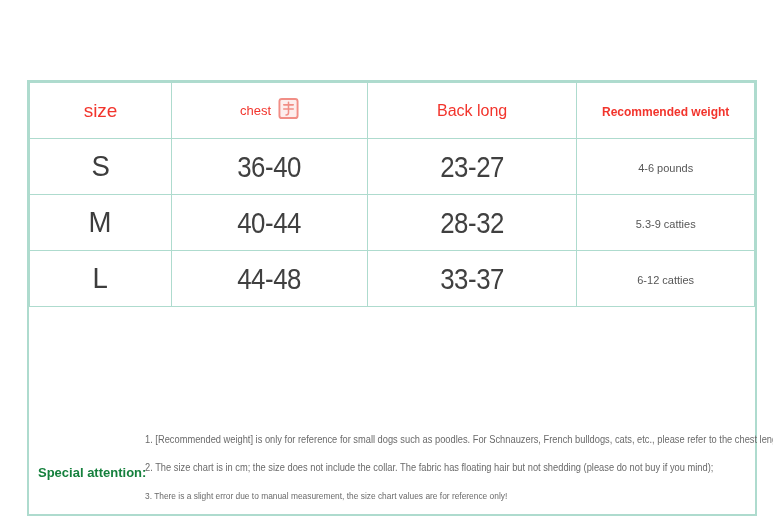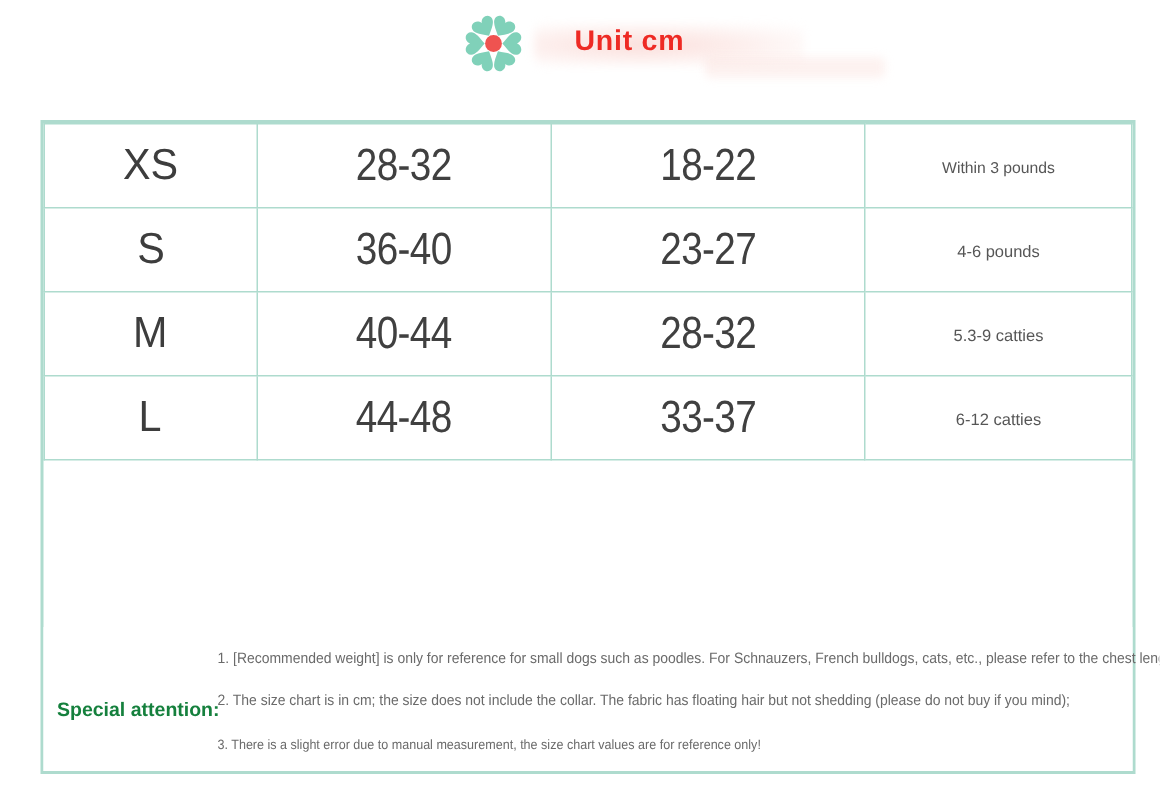--- a/index.html
+++ b/index.html
@@ -50,56 +50,54 @@
   .note{color:#6a6a6a;white-space:nowrap;transform:scaleX(.93);transform-origin:left center;}
   .note.n1{font-size:10px;margin-top:6px;}
   .note.n2{font-size:10px;margin-top:17px;}
   .note.n3{font-size:9px;margin-top:18px;}
 </style>
 </head>
 <body>
 
 <div class="page">
 
-  <div class="top">
-    <span class="wm"></span>
-    <span class="wm2"></span>
-    <span class="flower">
-      <svg width="46" height="48" viewBox="-23 -24 46 48" aria-hidden="true">
-        <g fill="#80d1b9">
-          <path transform="rotate(30) translate(0,-13.5)" d="M0,-2.2 C-1.8,-6.5 -7.5,-5.6 -7.5,-1.4 C-7.5,1.8 -3.6,4.4 0,7.6 C3.6,4.4 7.5,1.8 7.5,-1.4 C7.5,-5.6 1.8,-6.5 0,-2.2 Z"></path>
-          <path transform="rotate(90) translate(0,-13.5)" d="M0,-2.2 C-1.8,-6.5 -7.5,-5.6 -7.5,-1.4 C-7.5,1.8 -3.6,4.4 0,7.6 C3.6,4.4 7.5,1.8 7.5,-1.4 C7.5,-5.6 1.8,-6.5 0,-2.2 Z"></path>
-          <path transform="rotate(150) translate(0,-13.5)" d="M0,-2.2 C-1.8,-6.5 -7.5,-5.6 -7.5,-1.4 C-7.5,1.8 -3.6,4.4 0,7.6 C3.6,4.4 7.5,1.8 7.5,-1.4 C7.5,-5.6 1.8,-6.5 0,-2.2 Z"></path>
-          <path transform="rotate(210) translate(0,-13.5)" d="M0,-2.2 C-1.8,-6.5 -7.5,-5.6 -7.5,-1.4 C-7.5,1.8 -3.6,4.4 0,7.6 C3.6,4.4 7.5,1.8 7.5,-1.4 C7.5,-5.6 1.8,-6.5 0,-2.2 Z"></path>
-          <path transform="rotate(270) translate(0,-13.5)" d="M0,-2.2 C-1.8,-6.5 -7.5,-5.6 -7.5,-1.4 C-7.5,1.8 -3.6,4.4 0,7.6 C3.6,4.4 7.5,1.8 7.5,-1.4 C7.5,-5.6 1.8,-6.5 0,-2.2 Z"></path>
-          <path transform="rotate(330) translate(0,-13.5)" d="M0,-2.2 C-1.8,-6.5 -7.5,-5.6 -7.5,-1.4 C-7.5,1.8 -3.6,4.4 0,7.6 C3.6,4.4 7.5,1.8 7.5,-1.4 C7.5,-5.6 1.8,-6.5 0,-2.2 Z"></path>
-        </g>
-        <circle r="5.6" fill="#ef5350"></circle>
-      </svg>
-    </span>
-    <span class="unit">Unit cm</span>
-  </div>
 
   <div class="board">
 
     <table class="size-table">
       <colgroup>
         <col class="c-size">
           <col class="c-chest">
           <col class="c-back">
           <col class="c-weight">
       </colgroup>
       <tbody>
+          <tr>
+        <th>
+          <span class="h-size">size</span>
+        </th>
+        <th>
+          <span class="chest-wrap">
+            <span class="h-chest">chest</span>
+            <span class="seal">
+              <svg width="21" height="23" viewBox="0 0 22 24" aria-hidden="true">
+                <rect x="1.5" y="2" width="19" height="20" rx="2.5" fill="#fdecea" stroke="#ef7b72" stroke-width="2"></rect>
+                <path d="M6 8.2 H16 M6 12.6 H16 M11 5.5 V16.5 M11 16.5 c0 1.8 -1 2.4 -2.6 2.4" stroke="#ef7b72" stroke-width="1.6" fill="none" stroke-linecap="round"></path>
+              </svg>
+            </span>
+          </span>
+        </th>
+        <th>
+          <span class="h-back">Back long</span>
+        </th>
+        <th>
+          <span class="h-weight">Recommended weight</span>
+        </th>
+      </tr>
 
-      <tr>
-        <td><span class="v-size">XS</span></td>
-        <td><span class="v-num">28-32</span></td>
-        <td><span class="v-num">18-22</span></td>
-        <td><span class="v-weight small">Within 3 pounds</span></td>
-      </tr>
       <tr>
         <td><span class="v-size">S</span></td>
         <td><span class="v-num">36-40</span></td>
         <td><span class="v-num">23-27</span></td>
         <td><span class="v-weight">4-6 pounds</span></td>
       </tr>
       <tr>
         <td><span class="v-size">M</span></td>
         <td><span class="v-num">40-44</span></td>
         <td><span class="v-num">28-32</span></td>

